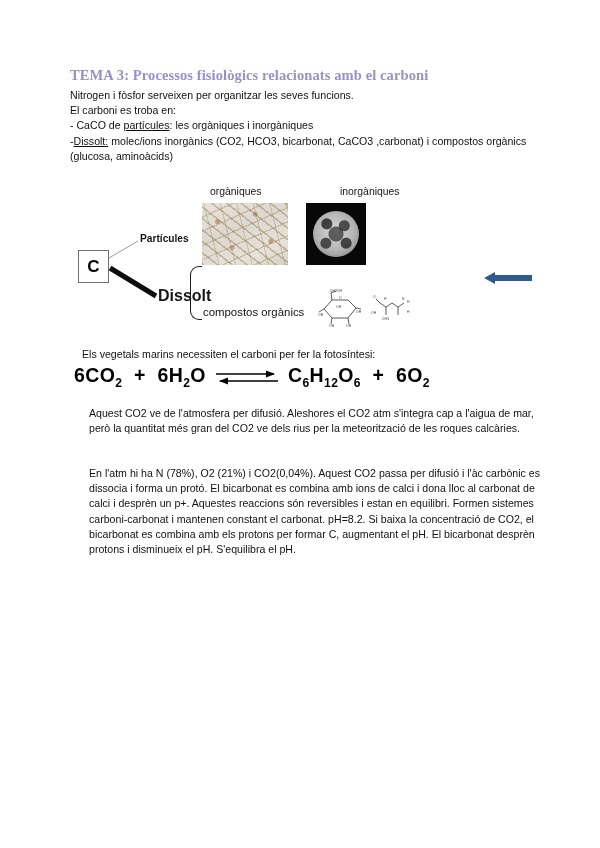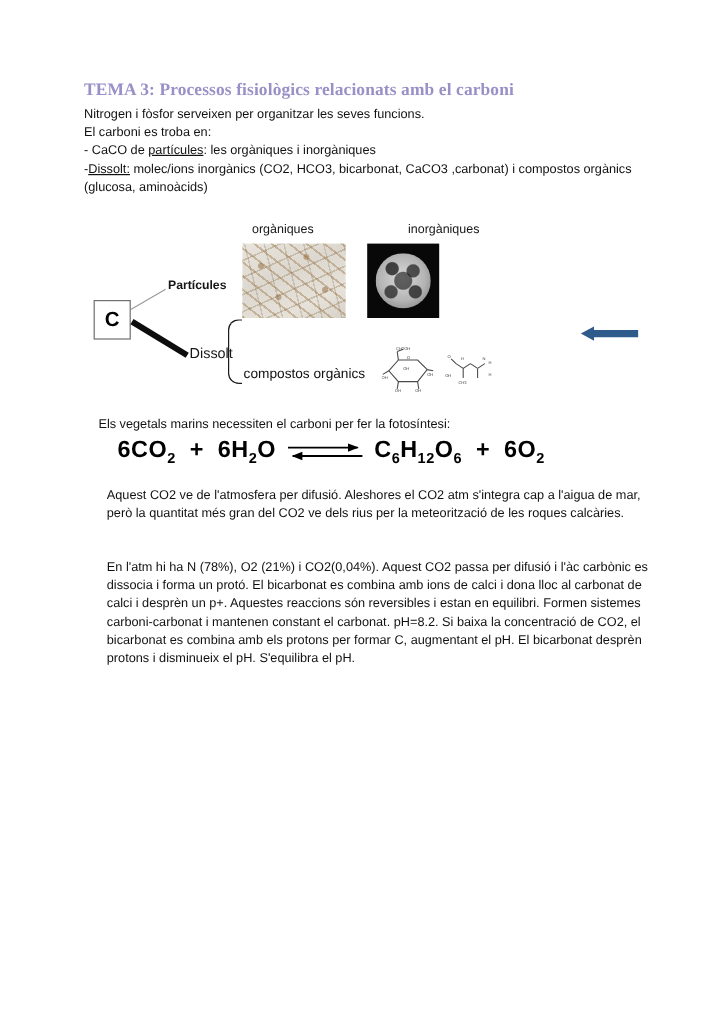--- a/index.html
+++ b/index.html
@@ -107,21 +107,21 @@
     line-height: 31px;
     text-align: center;
     color: #000;
   }
   .lbl-particules {
     left: 70px; top: 47px;
     font-weight: bold; font-size: 10.2px;
   }
   .lbl-dissolt {
     left: 88px; top: 101px;
-    font-weight: normal; font-size: 12px; text-align: center;
+    font-weight: bold; font-size: 16px; text-align: center;
   }
   .connector { position: absolute; left: 0; top: 0; width: 462px; height: 155px; pointer-events: none; }
 
   .brace {
     position: absolute;
     left: 120px; top: 80px;
     width: 11px; height: 52px;
     border-left: 1.1px solid #1b1b1b;
     border-top-left-radius: 9px;
     border-bottom-left-radius: 9px;
@@ -167,21 +167,20 @@
     padding-left: 12px;
   }
   .equation {
     position: absolute;
     left: 74px; top: 364px;
     font-size: 19.5px;
     font-weight: bold;
     letter-spacing: 0.4px;
     color: #000;
     white-space: nowrap;
-    margin-left: 24px;
   }
   .equation sub { font-size: 0.62em; }
   .eq-arrows {
     display: inline-block;
     width: 66px; height: 20px;
     vertical-align: middle;
     margin: 0 8px;
   }
 
   

